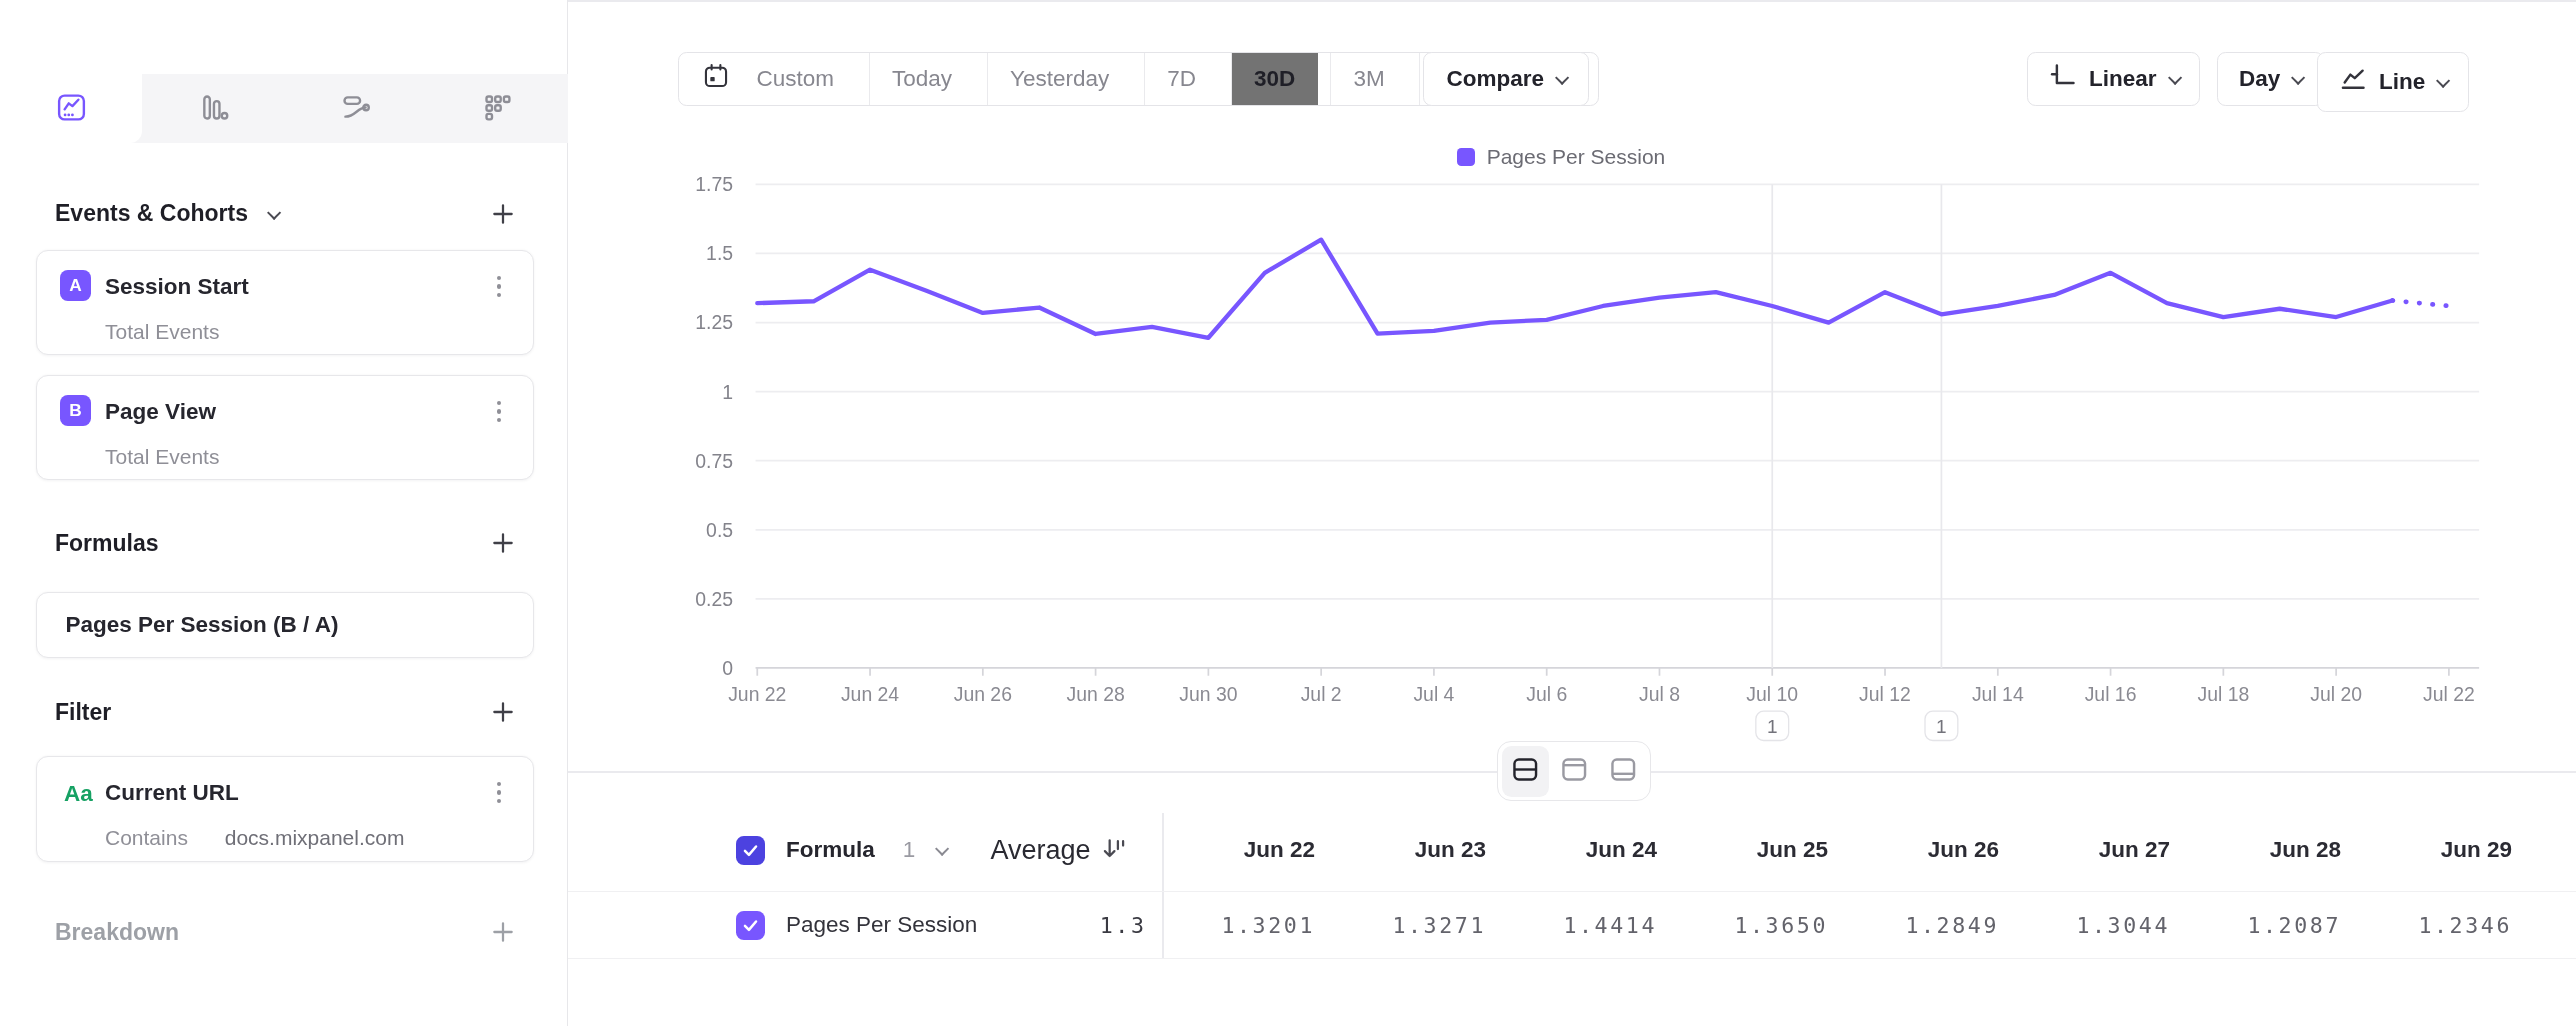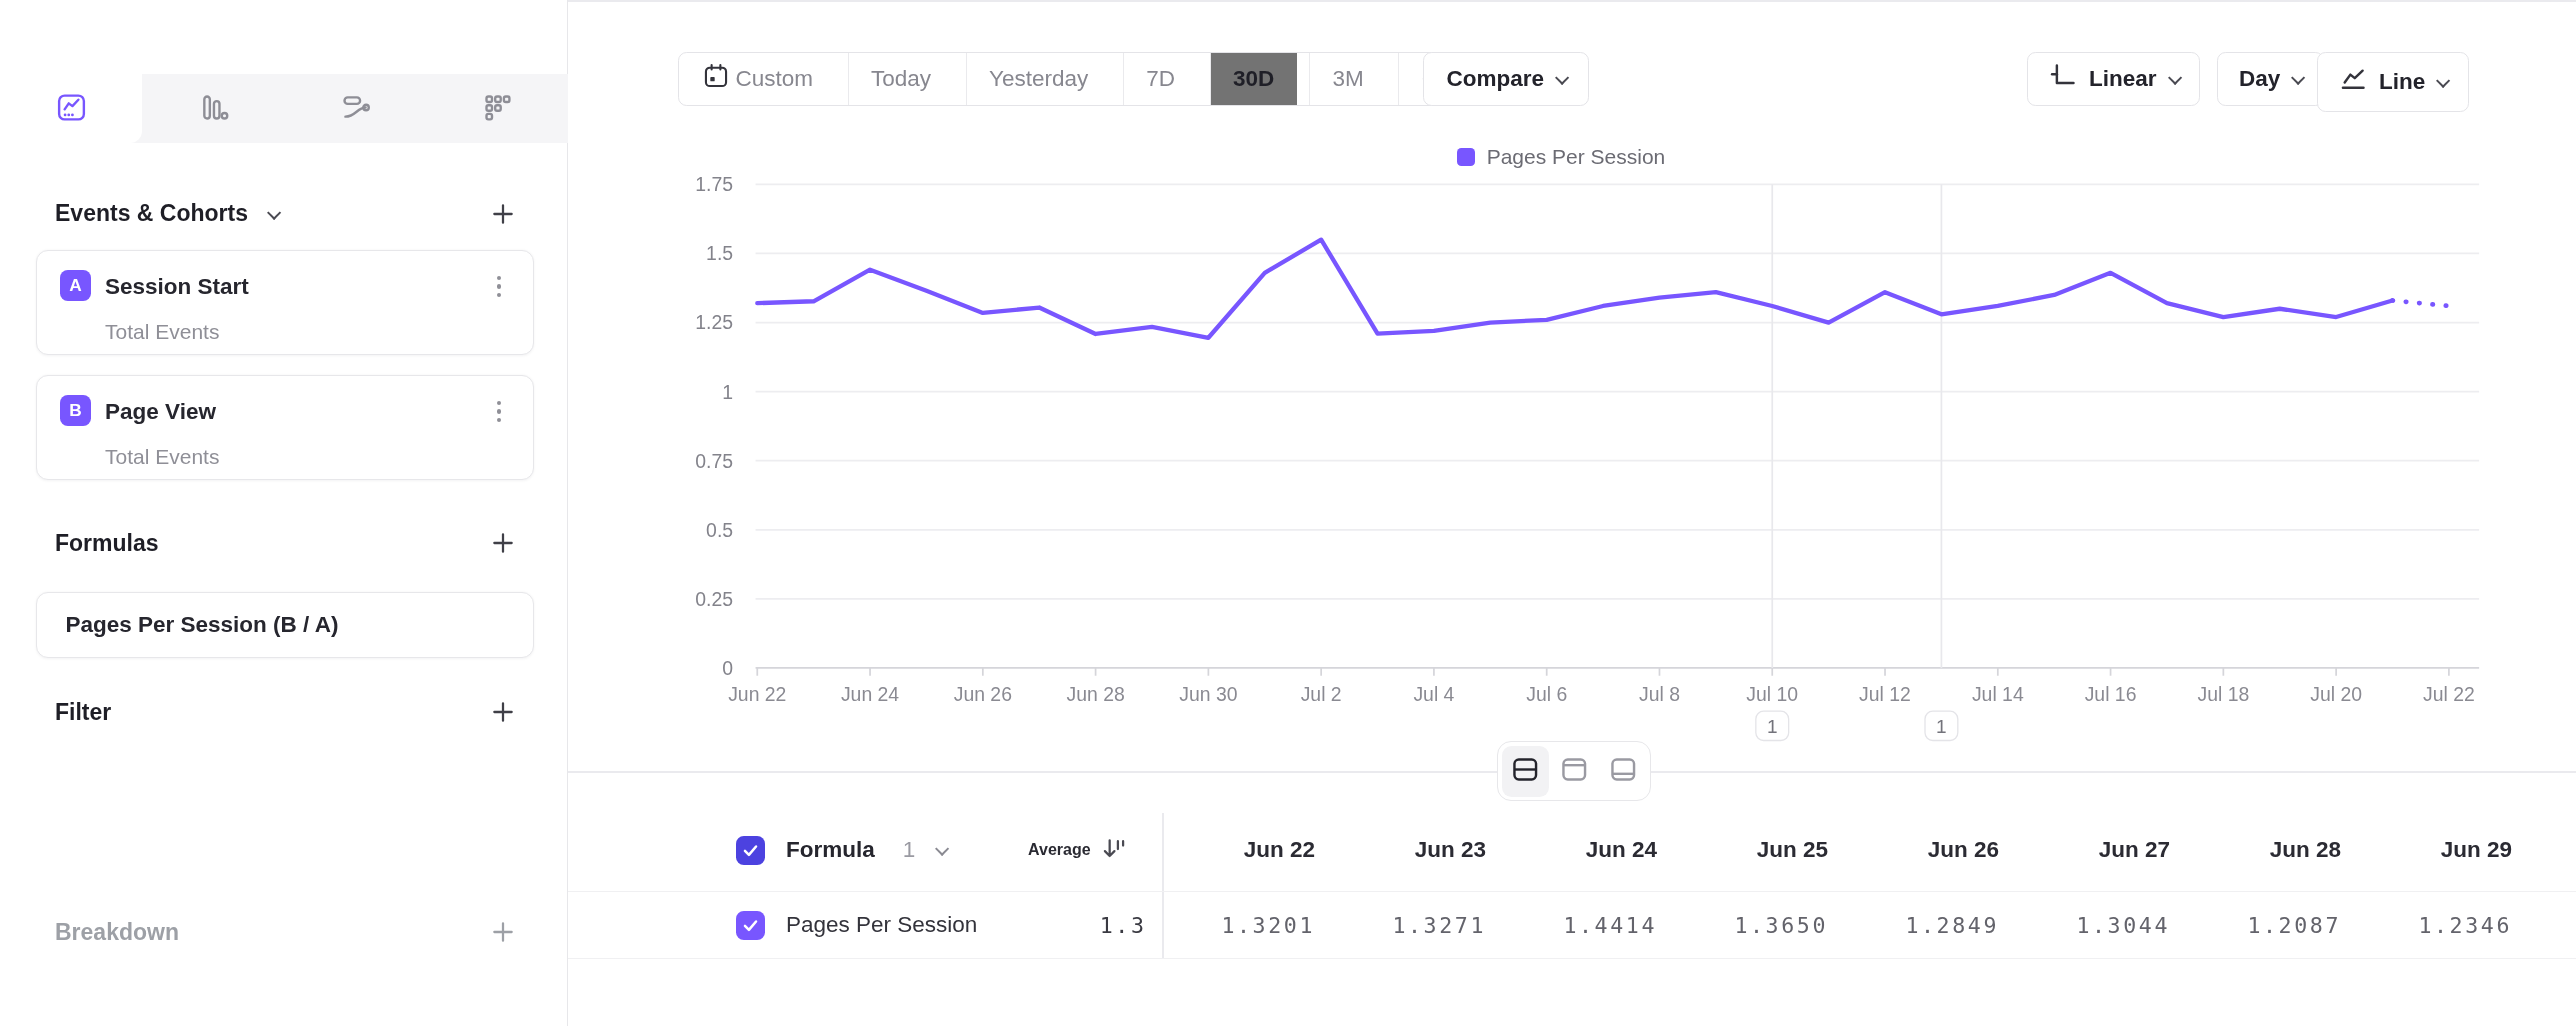--- a/index.html
+++ b/index.html
@@ -30,21 +30,21 @@
   .card .badge{position:absolute;left:23px;top:19px;width:31px;height:31px;border-radius:7.8px;background:#7856FF;color:#fff;font-size:17.3px;font-weight:700;display:flex;align-items:center;justify-content:center;}
   .card .badge.letter-style{background:transparent;color:#16A163;font-size:22.5px;font-weight:700;width:auto;}
   .card .card-title{position:absolute;left:68px;top:23px;font-size:22.5px;font-weight:600;color:#26262E;}
   .card .card-sub{position:absolute;left:68px;top:69px;font-size:21px;color:#8F8F97;}
   .card .card-sub .val{color:#6F6F77;margin-left:31px;}
   .kebab{position:absolute;right:21px;top:21px;width:26px;height:29px;display:flex;flex-direction:column;align-items:center;justify-content:center;gap:4.3px;}
   .kebab i{width:4.3px;height:4.3px;border-radius:50%;background:#8F8F97;}
   
   .btn{background:#fff;border:1.7px solid #E4E4E8;border-radius:8.6px;box-sizing:border-box;display:flex;align-items:center;justify-content:center;font-size:22.5px;font-weight:600;color:#23232B;gap:12px;}
   #range-group{left:678px;top:52px;height:54px;display:flex;align-items:stretch;padding:0;overflow:hidden;}
-  .seg{display:flex;align-items:center;gap:6px;padding:0 22.5px;font-size:22.5px;font-weight:500;color:#87878F;border-left:0.9px solid #EAEAED;white-space:nowrap;}
+  .seg{display:flex;align-items:center;gap:27px;padding:0 22.5px;font-size:22.5px;font-weight:500;color:#87878F;border-left:0.9px solid #EAEAED;white-space:nowrap;}
   .seg:first-child{border-left:none;}
   .seg.active{background:#737373;color:#1F1F27;font-weight:700;}
   .seg svg{width:26px;height:26px;color:#87878F;}
   #compare-btn{left:1423px;top:52px;height:54px;padding:0 22.5px;}
   #linear-btn{left:2027px;top:52px;height:54px;padding:0 21px;}
   #day-btn{left:2217px;top:52px;height:54px;padding:0 21px;}
   #line-btn{left:2317px;top:52px;height:60px;padding:0 21px;}
   .btn svg{width:28px;height:28px;color:#33333B;}
   
   #legend{left:1345px;top:142px;width:432px;height:29px;display:flex;align-items:center;justify-content:center;gap:12px;}
@@ -63,21 +63,21 @@
   .t-row{position:relative;height:82px;display:flex;align-items:center;}
   .t-row.body{height:66px;border-top:1.7px solid #F0F0F2;border-bottom:1.7px solid #F0F0F2;}
   .t-left{position:relative;width:594px;height:100%;flex:0 0 594px;display:flex;align-items:center;box-sizing:border-box;padding-left:168px;gap:21px;}
   .cbox{width:29px;height:29px;border-radius:7.8px;display:flex;align-items:center;justify-content:center;flex:0 0 29px;}
   .cbox svg{width:19px;height:19px;}
   .cbox.hdr{background:#4C42E0;}
   .cbox.row{background:#7856FF;}
   .t-left .f-label{font-size:22.5px;font-weight:700;color:#26262E;}
   .t-left .f-num{font-size:22.5px;color:#9A9AA2;margin-left:7px;}
   .avg-wrap{position:absolute;right:35px;display:flex;align-items:center;gap:10.4px;}
-  .avg-label{font-size:16px;font-weight:700;color:#2A2A32;}
+  .avg-label{font-size:27px;font-weight:400;color:#2A2A32;}
   .avg-wrap svg{width:26px;height:26px;color:#4A4A52;}
   .avg-val{position:absolute;right:15.5px;font-family:"DejaVu Sans Mono",monospace;font-size:21.6px;letter-spacing:2.6px;color:#3A3A42;}
   .t-vdiv{position:absolute;left:594px;top:3.5px;bottom:0;width:1.7px;background:#EAEAEE;}
   .t-row.body .t-vdiv{top:0;}
   .t-cols{display:flex;height:100%;align-items:center;}
   .t-cell{width:171px;flex:0 0 171px;text-align:right;}
   .t-cell.first{width:153px;flex:0 0 153px;}
   .t-cell.hdr{font-size:22.5px;font-weight:700;color:#2B2B33;}
   .t-cell.val{font-family:"DejaVu Sans Mono",monospace;font-size:21.6px;letter-spacing:2.6px;color:#63636B;}
   .row-label{font-size:22.5px;font-weight:500;color:#33333B;}
@@ -181,20 +181,33 @@
 
     <div class="abs section-title" style="left:55px;top:699px;">
       <span>Filter</span>
     </div>
     <div class="plus-btn" style="top:697px;">
       <svg viewBox="0 0 30 30" fill="none" stroke="currentColor" stroke-width="2.6" stroke-linecap="round">
           <path d="M15 5 V25 M5 15 H25"></path>
         </svg>
     </div>
 
+    <div class="card" style="top:756px;height:106px;">
+      <div class="badge letter-style" style="left:27px;top:21.6px;">Aa</div>
+      <div class="card-title">Current URL</div>
+      <div class="kebab">
+          <i></i>
+          <i></i>
+          <i></i>
+        </div>
+      <div class="card-sub">
+        <span>Contains</span>
+        <span class="val">docs.mixpanel.com</span>
+      </div>
+    </div>
 
     <div class="abs section-title muted" style="left:55px;top:919px;">
       <span>Breakdown</span>
     </div>
     <div class="plus-btn muted" style="top:917px;">
       <svg viewBox="0 0 30 30" fill="none" stroke="currentColor" stroke-width="2.6" stroke-linecap="round">
           <path d="M15 5 V25 M5 15 H25"></path>
         </svg>
     </div>
   </aside>

